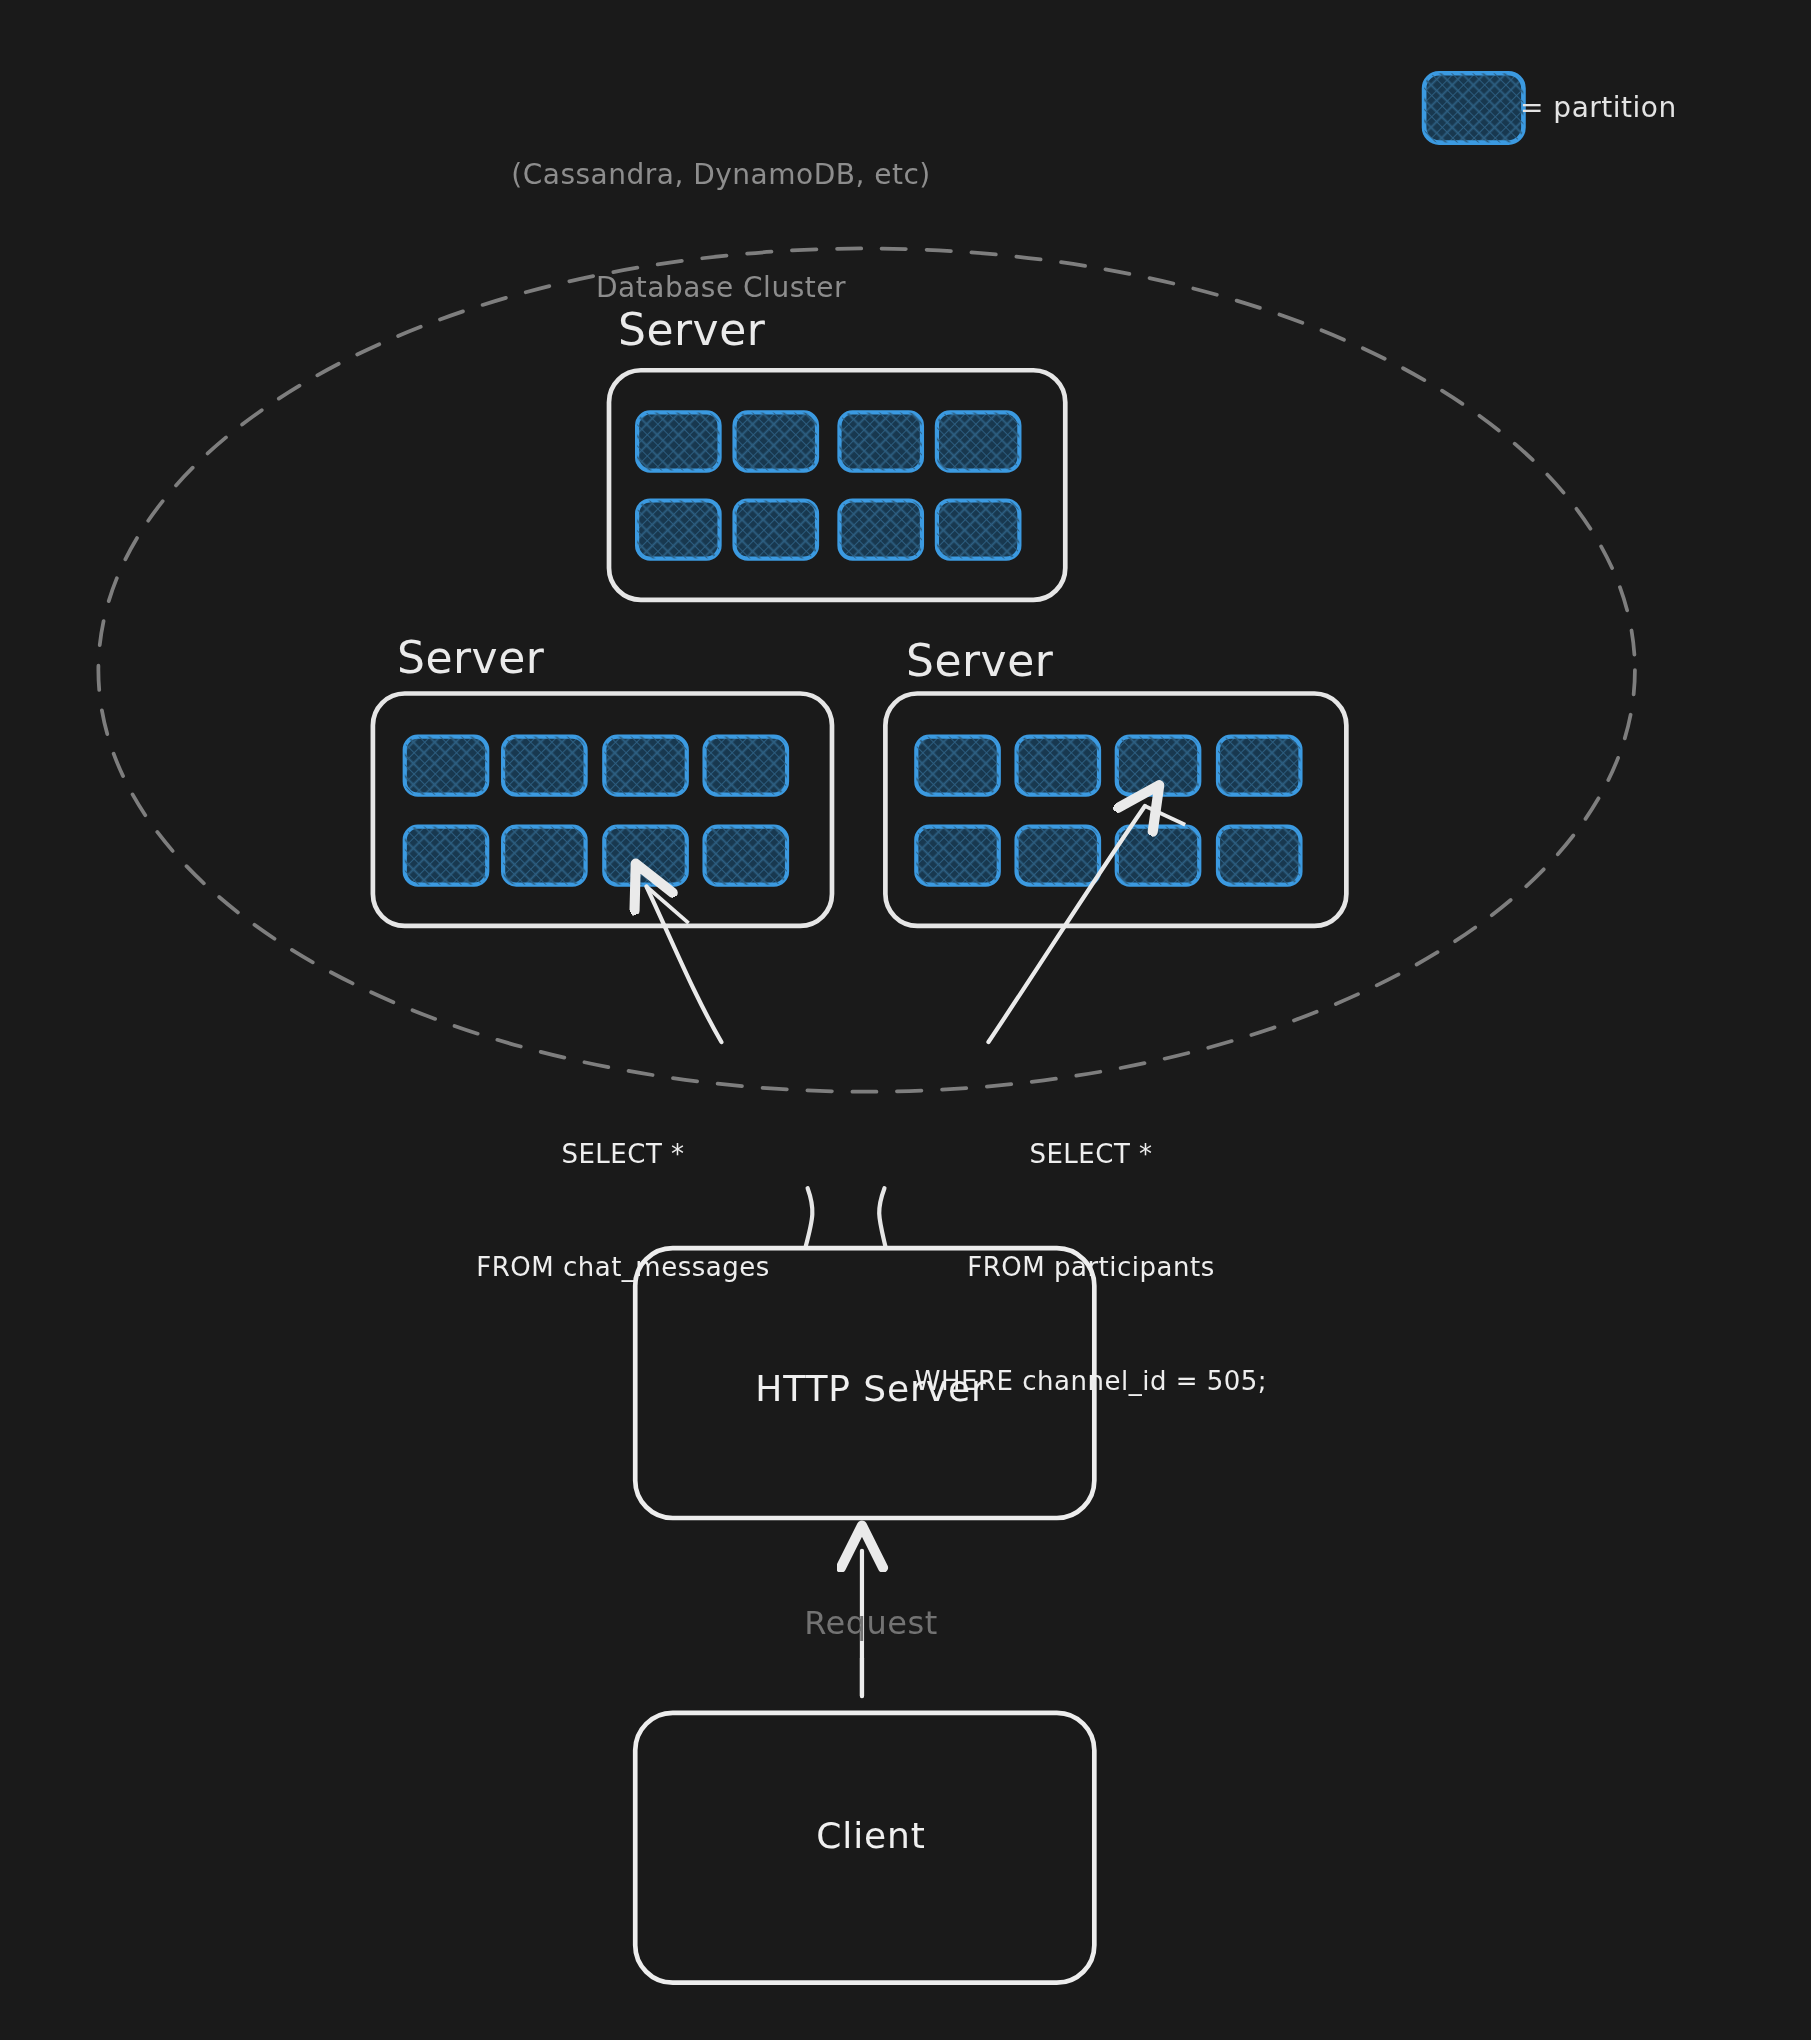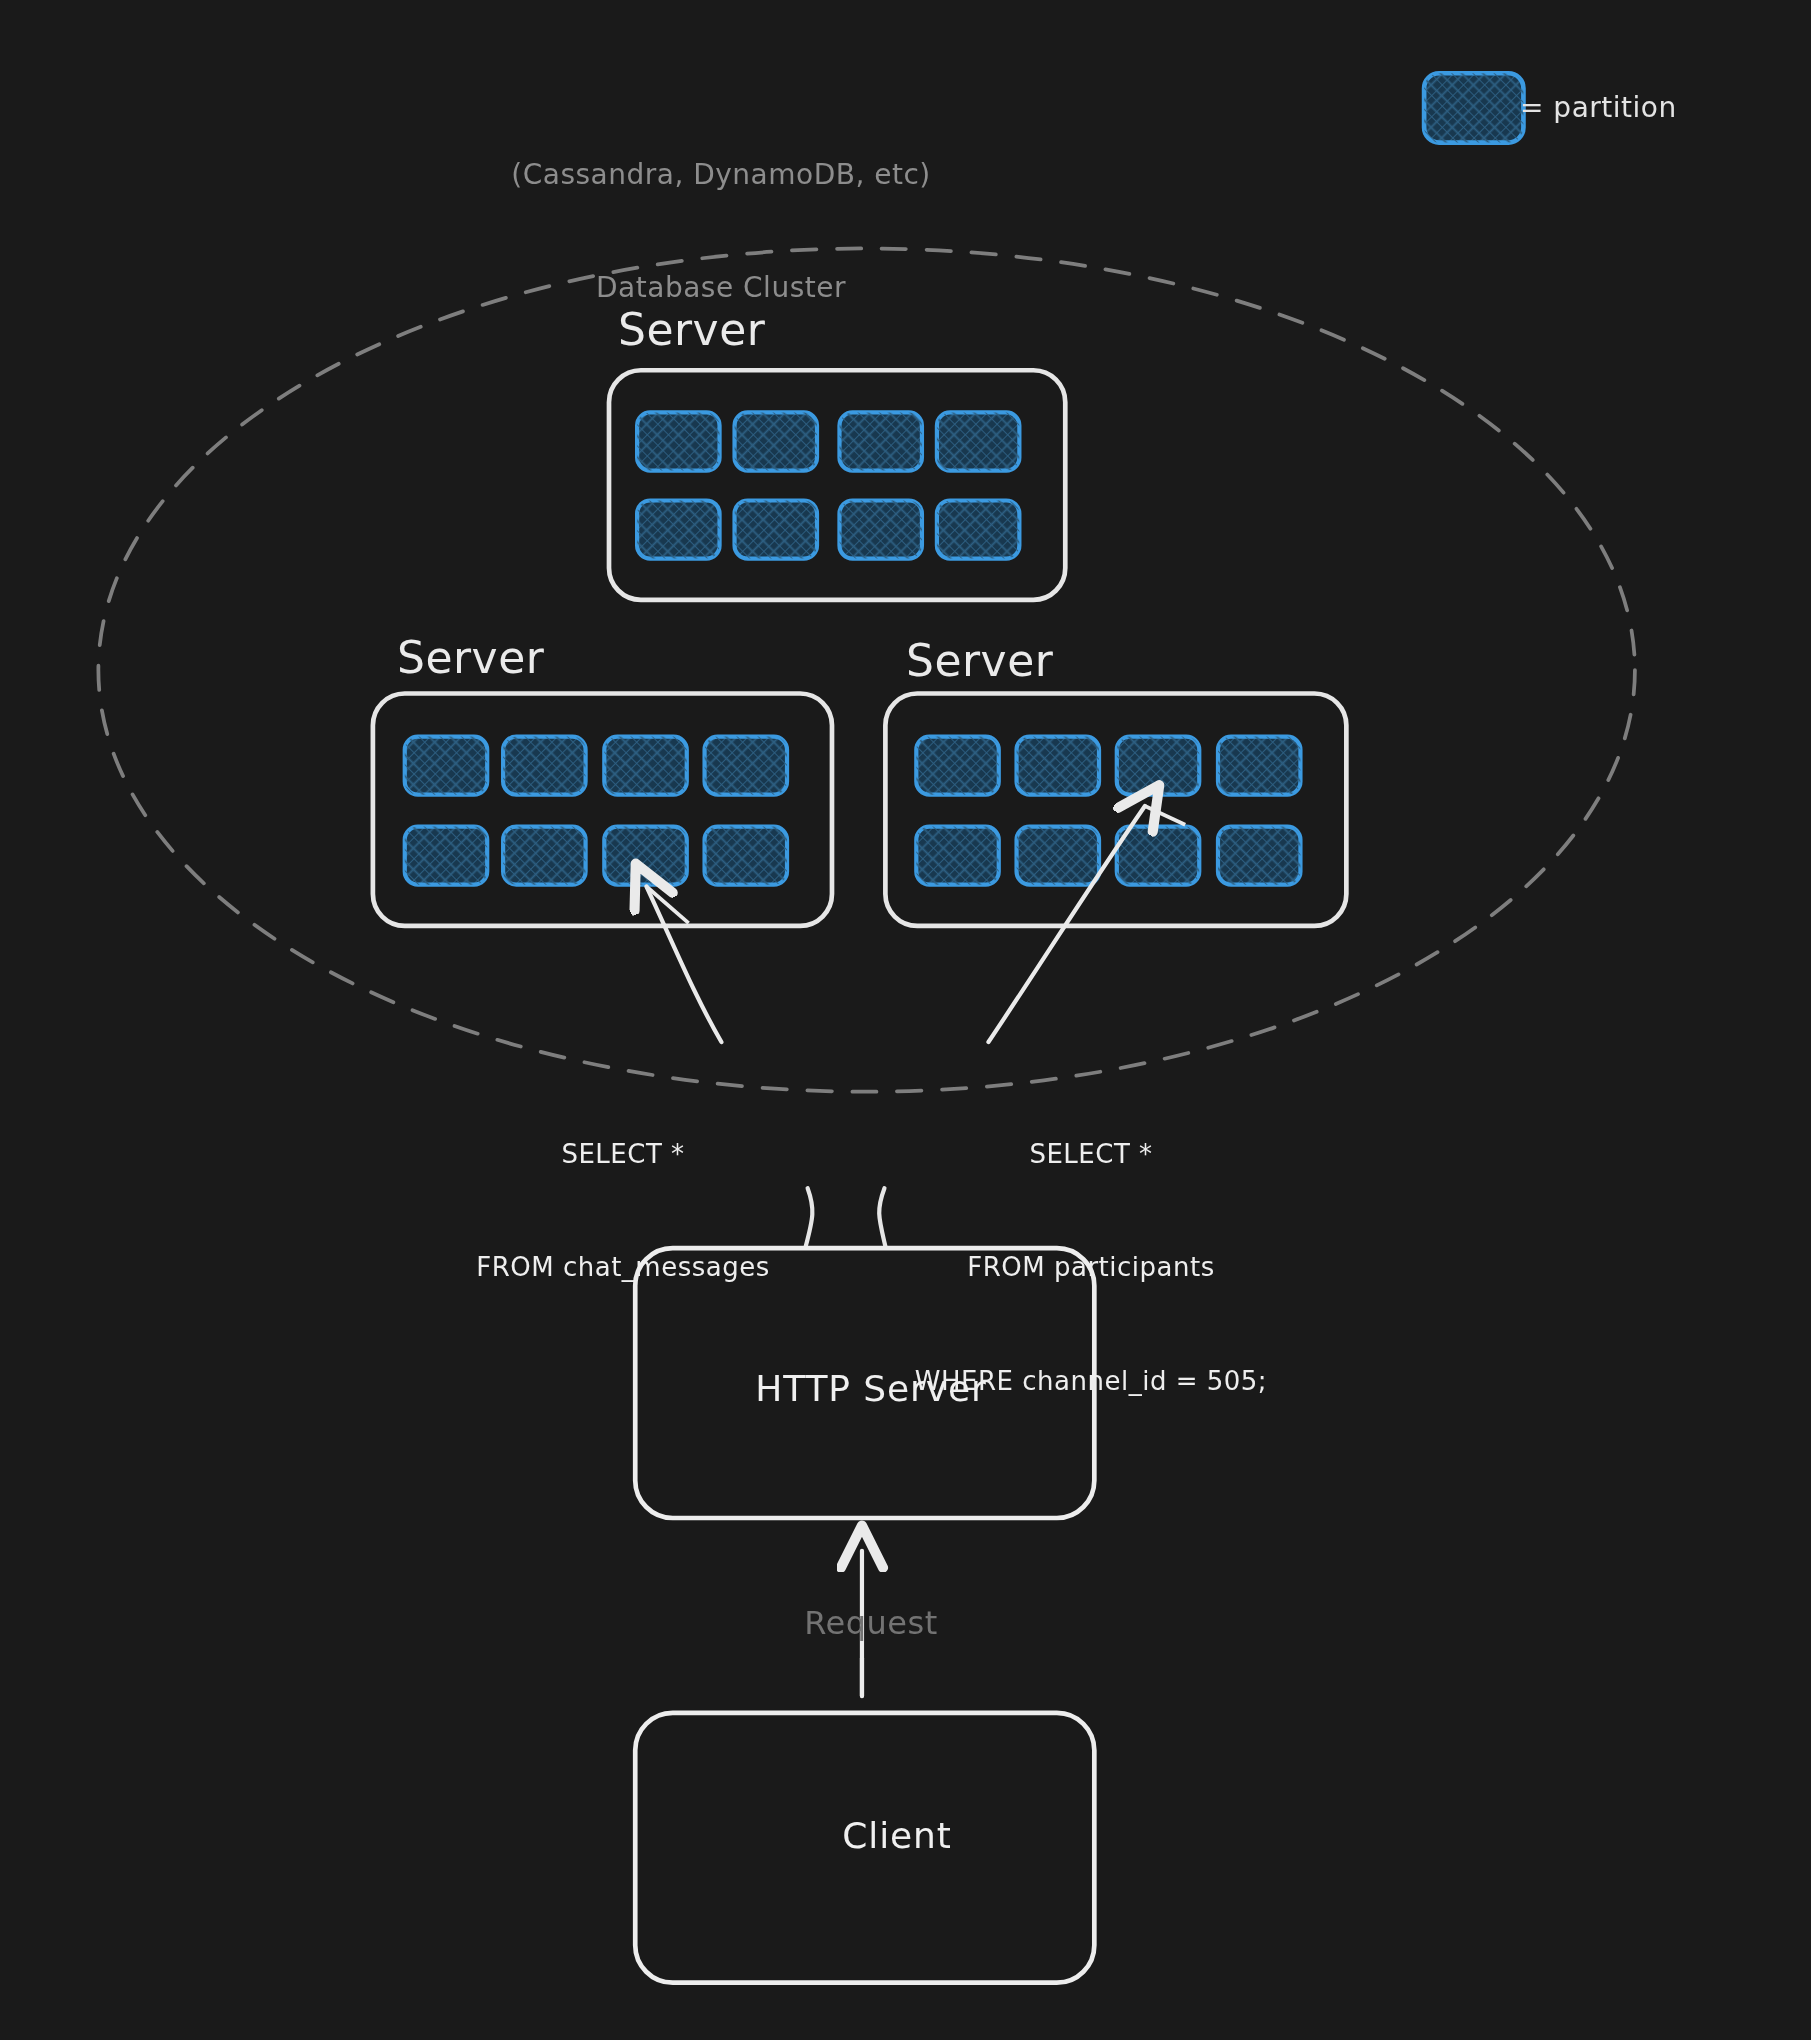--- a/index.html
+++ b/index.html
@@ -63,21 +63,21 @@
   }
   .q1 { left: 403px; top: 1061px; width: 440px; }
   .q2 { left: 871px; top: 1061px; width: 440px; }
   .box-text {
     font-size: 36px;
     color: #f0f0f0;
     text-align: center;
     letter-spacing: 0.9px;
   }
   .http-text { left: 637px; top: 1365px; width: 468px; }
-  .client-text { left: 637px; top: 1812px; width: 468px; margin-left: 26px; }
+  .client-text { left: 637px; top: 1812px; width: 468px; }
   .request-text {
     font-size: 32px;
     color: #737373;
     left: 637px;
     top: 1602px;
     width: 468px;
     text-align: center;
     letter-spacing: 0.5px;
   }
 </style>

